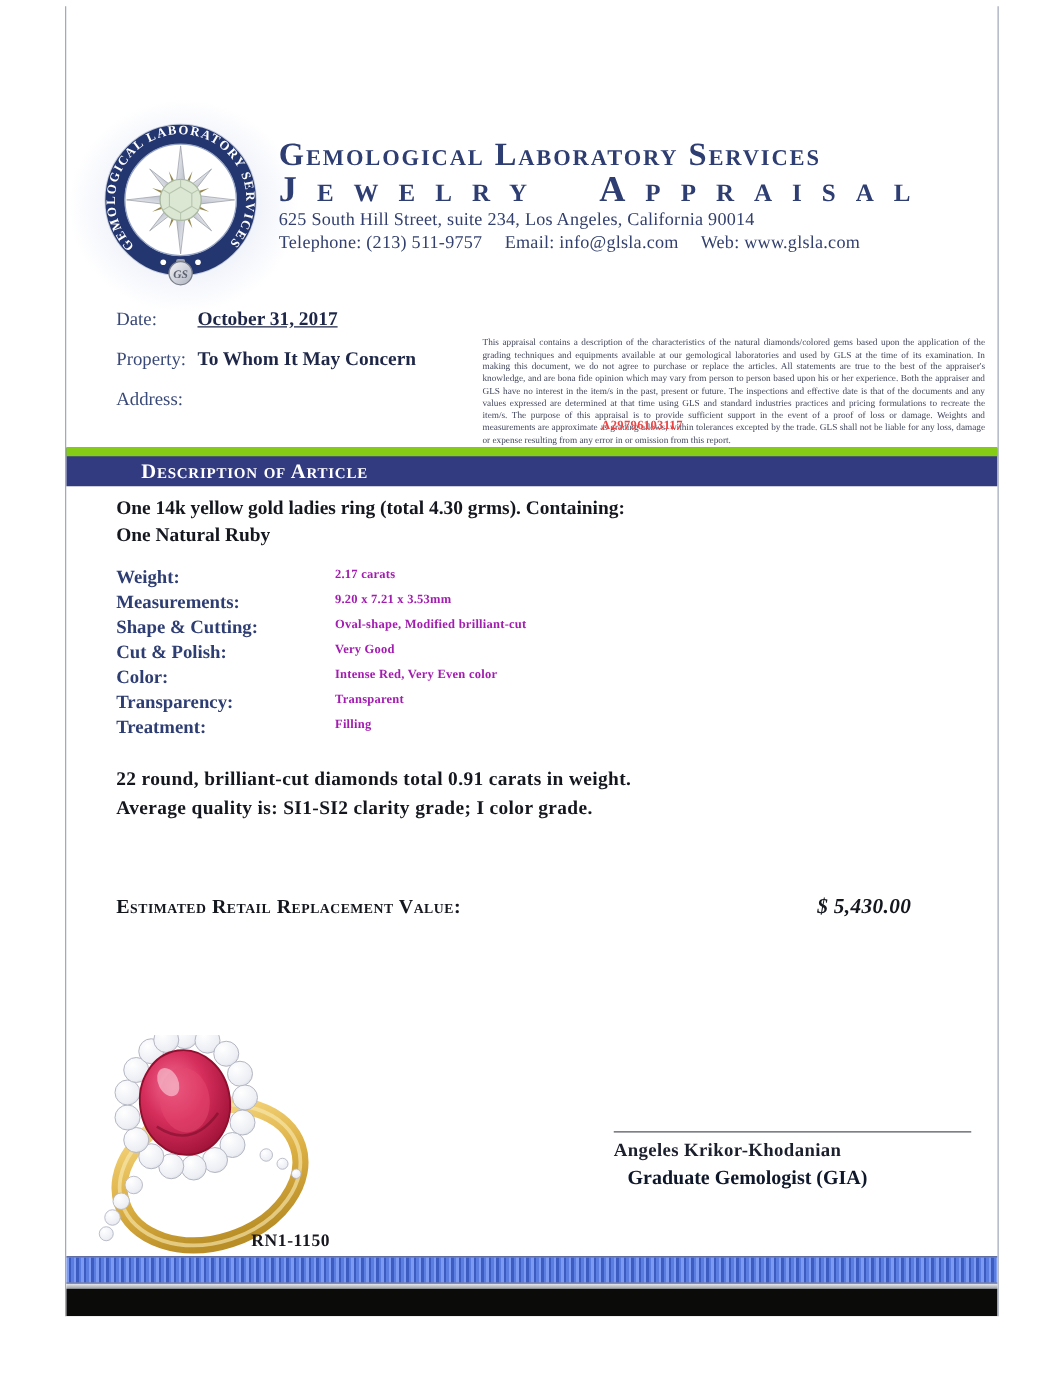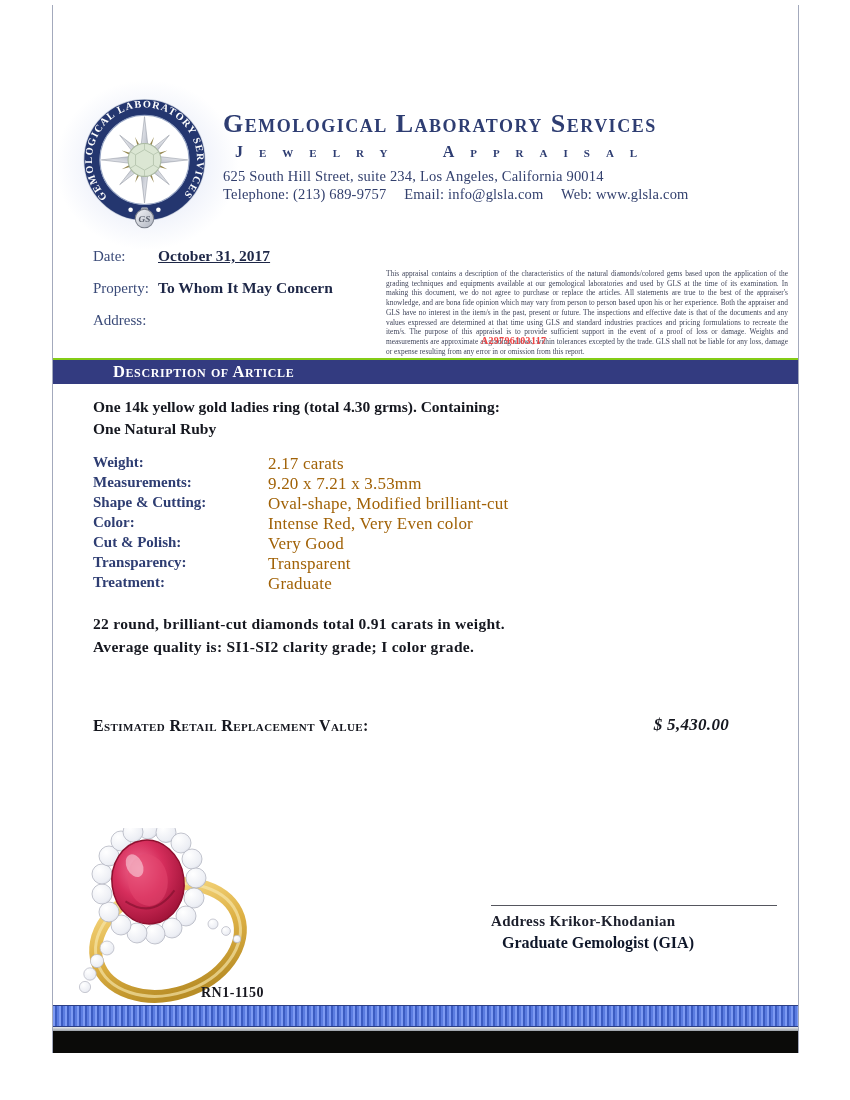--- a/index.html
+++ b/index.html
@@ -20,22 +20,22 @@
     background:radial-gradient(closest-side,#dfe6f5 0%,#eef1fa 55%,rgba(255,255,255,0) 100%);
   }
   .logo-svg{position:absolute;left:5px;top:2px;}
   .org-name{
     position:absolute;left:170px;top:104px;
     font-variant:small-caps;font-weight:bold;font-size:26px;line-height:30px;
     letter-spacing:1.5px;color:#2e3d72;white-space:nowrap;
   }
   .org-subtitle{
     position:absolute;left:170px;top:134px;
-    font-variant:small-caps;font-weight:bold;font-size:16px;line-height:26px;
-    letter-spacing:16px;word-spacing:20px;color:#2e3d72;white-space:nowrap;margin-left:12px;
+    font-variant:small-caps;font-weight:bold;font-size:29px;line-height:26px;
+    letter-spacing:16px;word-spacing:20px;color:#2e3d72;white-space:nowrap;
   }
   .org-address{
     position:absolute;left:170px;top:162px;
     font-size:14.5px;line-height:18px;color:#33406e;white-space:nowrap;letter-spacing:.2px;text-align:right;
   }
   .org-contact{
     position:absolute;left:170px;top:180px;
     font-size:14.5px;line-height:18px;color:#33406e;white-space:nowrap;letter-spacing:.2px;
   }
   .org-contact span{margin-right:14px;}
@@ -46,37 +46,37 @@
   .disclaimer{
     position:absolute;left:333px;top:248px;width:402px;
     font-family:Liberation Serif, serif;
     font-size:7.4px;line-height:9.7px;color:#41465c;text-align:justify;margin-top:16px;
   }
   .appr-label{position:absolute;left:333px;top:331px;font-size:15px;color:#3a4a78;margin-top:24px;}
   .appr-value{position:absolute;left:428px;top:330px;font-size:10px;font-weight:bold;color:#ef4444;letter-spacing:.3px;}
   
   .section-bar{
     position:absolute;left:0;top:353px;width:745px;height:24px;
-    background:#333b80;border-top:2px solid #84cc16;
+    background:#333b80;border-top:7px solid #84cc16;
   }
   .section-title{
     position:absolute;left:60px;top:0;line-height:24px;
     font-variant:small-caps;font-weight:bold;font-size:16.5px;letter-spacing:.6px;color:#ffffff;
     white-space:nowrap;
   }
   
   .desc-line{position:absolute;left:40px;font-size:15.5px;font-weight:bold;color:#15171f;white-space:nowrap;}
   .specs{position:absolute;left:40px;top:449px;}
   .spec-row{height:20px;position:relative;}
   .spec-label{
     display:inline-block;width:175px;font-size:15px;font-weight:bold;color:#2e3d72;
     vertical-align:top;white-space:nowrap;
   }
   .spec-value{
-    display:inline-block;font-size:17px;font-weight:normal;color:#a16207;
+    display:inline-block;font-size:10px;font-weight:bold;color:#a21caf;
     vertical-align:top;white-space:nowrap;letter-spacing:.2px;
   }
   .diamond-line{position:absolute;left:40px;font-size:15.5px;font-weight:bold;color:#15171f;white-space:nowrap;letter-spacing:.3px;}
   .value-label{
     position:absolute;left:40px;top:712px;
     font-variant:small-caps;font-weight:bold;font-size:16px;color:#15171f;letter-spacing:.4px;white-space:nowrap;
   }
   .value-amount{
     position:absolute;right:69px;top:710px;
     font-size:17px;font-weight:bold;color:#15171f;letter-spacing:.3px;font-style:italic;
@@ -155,21 +155,21 @@
       <rect x="66.5" y="112" width="7" height="5" rx="1.5" fill="#9aa0ac"></rect>
       <circle cx="70" cy="123" r="9" fill="url(#silverG)" stroke="#7a7f8a" stroke-width="1"></circle>
       <text x="70" y="126.5" text-anchor="middle" font-family="Liberation Serif, serif" font-style="italic" font-weight="bold" font-size="9" fill="#5d6370">GS</text>
     </svg>
   </div>
 
   <div class="org-name">Gemological Laboratory Services</div>
   <div class="org-subtitle">Jewelry Appraisal</div>
   <div class="org-address">625 South Hill Street, suite 234, Los Angeles, California 90014</div>
   <div class="org-contact">
-    <span>Telephone: (213) 689-9757</span>
+    <span>Telephone: (213) 511-9757</span>
     <span>Email: info@glsla.com</span>
     <span>Web: www.glsla.com</span>
   </div>
 
   <div class="meta-label" style="left:40px;top:243px;">Date:</div>
   <div class="meta-value" style="left:105px;top:242px;text-decoration:underline;">October 31, 2017</div>
   <div class="meta-label" style="left:40px;top:275px;">Property:</div>
   <div class="meta-value" style="left:105px;top:274px;">To Whom It May Concern</div>
   <div class="meta-label" style="left:40px;top:307px;">Address:</div>
   <div class="meta-value" style="left:105px;top:306px;"></div>
@@ -189,30 +189,30 @@
     <div class="spec-row">
       <span class="spec-label">Weight:</span><span class="spec-value">2.17 carats</span>
     </div>
     <div class="spec-row">
       <span class="spec-label">Measurements:</span><span class="spec-value">9.20 x 7.21 x 3.53mm</span>
     </div>
     <div class="spec-row">
       <span class="spec-label">Shape &amp; Cutting:</span><span class="spec-value">Oval-shape, Modified brilliant-cut</span>
     </div>
     <div class="spec-row">
+      <span class="spec-label">Cut &amp; Polish:</span><span class="spec-value">Very Good</span>
+    </div>
+    <div class="spec-row">
       <span class="spec-label">Color:</span><span class="spec-value">Intense Red, Very Even color</span>
     </div>
     <div class="spec-row">
-      <span class="spec-label">Cut &amp; Polish:</span><span class="spec-value">Very Good</span>
-    </div>
-    <div class="spec-row">
       <span class="spec-label">Transparency:</span><span class="spec-value">Transparent</span>
     </div>
     <div class="spec-row">
-      <span class="spec-label">Treatment:</span><span class="spec-value">Graduate</span>
+      <span class="spec-label">Treatment:</span><span class="spec-value">Filling</span>
     </div>
   </div>
 
   <div class="diamond-line" style="top:610px;">22 round, brilliant-cut diamonds total 0.91 carats in weight.</div>
   <div class="diamond-line" style="top:633px;">Average quality is: SI1-SI2 clarity grade; I color grade.</div>
 
   <div class="value-label">Estimated Retail Replacement Value:</div>
   <div class="value-amount">$ 5,430.00</div>
 
   <svg class="ring-photo" width="240" height="180" viewBox="0 0 240 180">
@@ -279,20 +279,20 @@
       <ellipse cx="85" cy="54" rx="36" ry="42" fill="url(#rubyG)" stroke="#8e0f2e" stroke-width="1.5"></ellipse>
       <ellipse cx="85" cy="52" rx="20" ry="26" fill="#e4476f" opacity="0.55"></ellipse>
       <ellipse cx="74" cy="36" rx="8" ry="12" fill="#ffffff" opacity="0.45" transform="rotate(-18 74 36)"></ellipse>
       <path d="M 60 70 Q 85 92 110 66" fill="none" stroke="#6e0a24" stroke-width="2" opacity="0.5"></path>
     </g>
 
     <text x="138" y="169" font-family="Liberation Serif, serif" font-weight="bold" font-size="14" fill="#17171f" letter-spacing="0.5">RN1-1150</text>
   </svg>
 
   <div class="sig-line"></div>
-  <div class="sig-name">Address Krikor-Khodanian</div>
+  <div class="sig-name">Angeles Krikor-Khodanian</div>
   <div class="sig-title">Graduate Gemologist (GIA)</div>
 
   <div class="stripe-band"></div>
   <div class="gray-strip"></div>
   <div class="black-band"></div>
 
 </div>
 
 </body></html>

